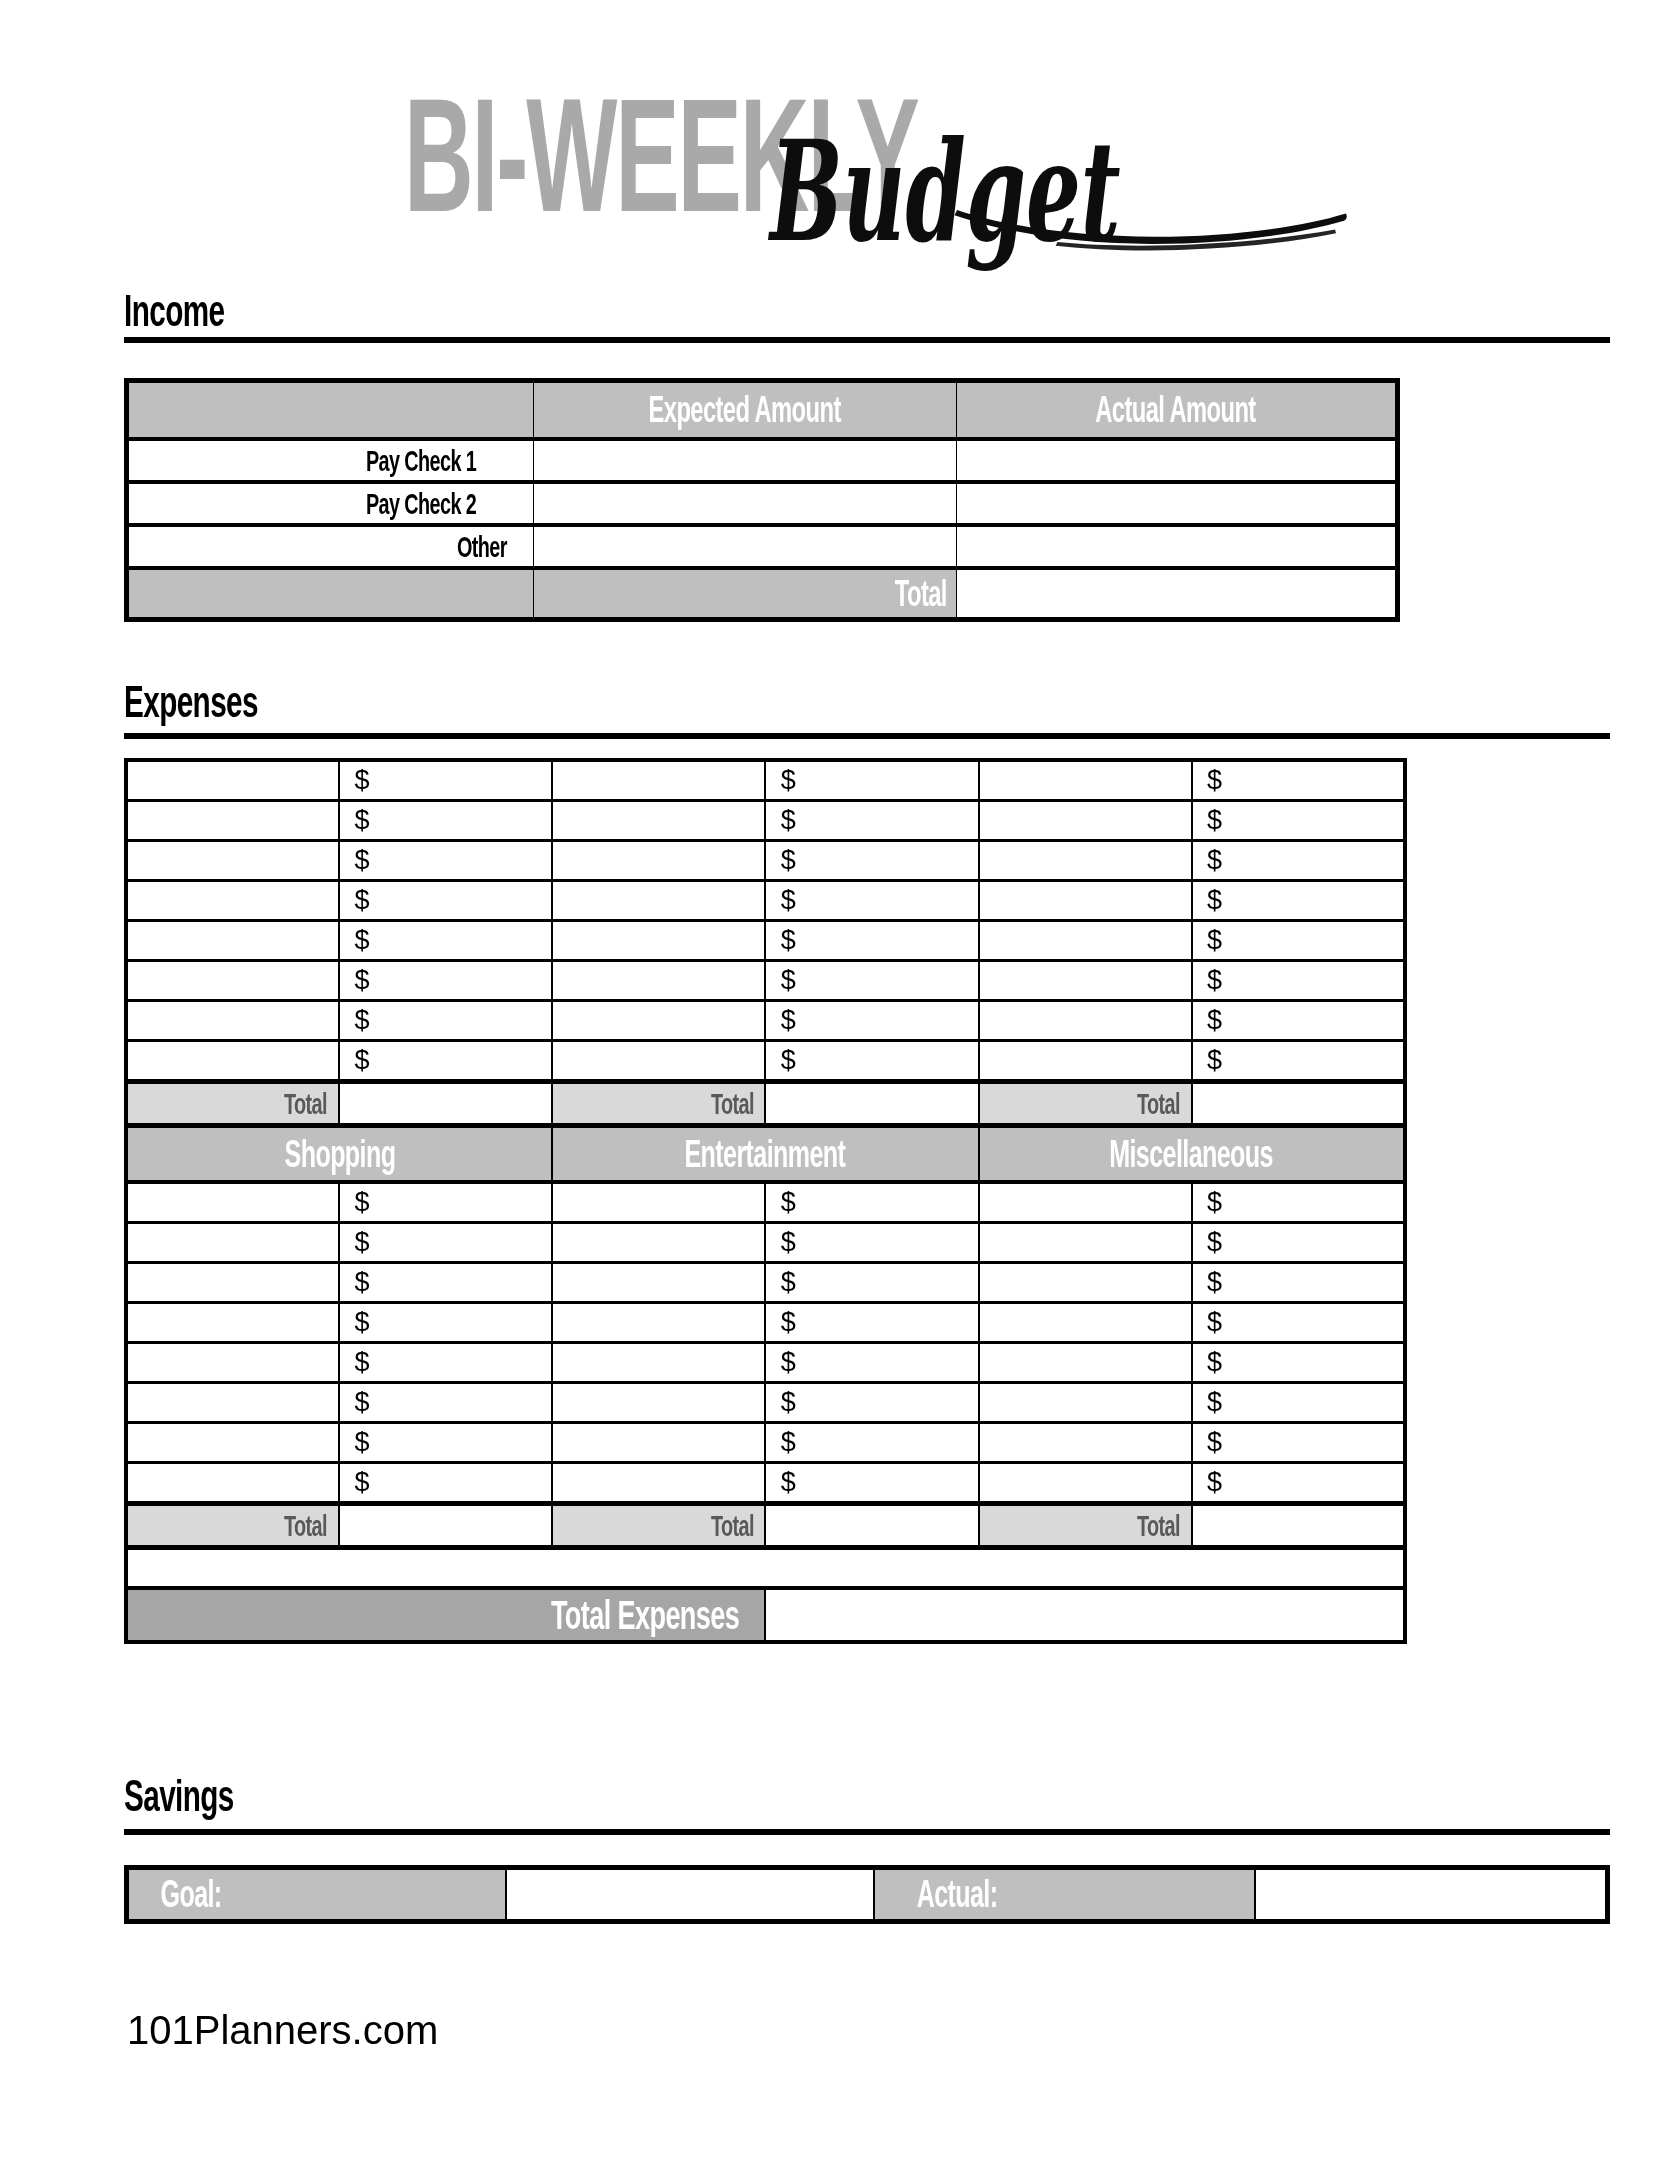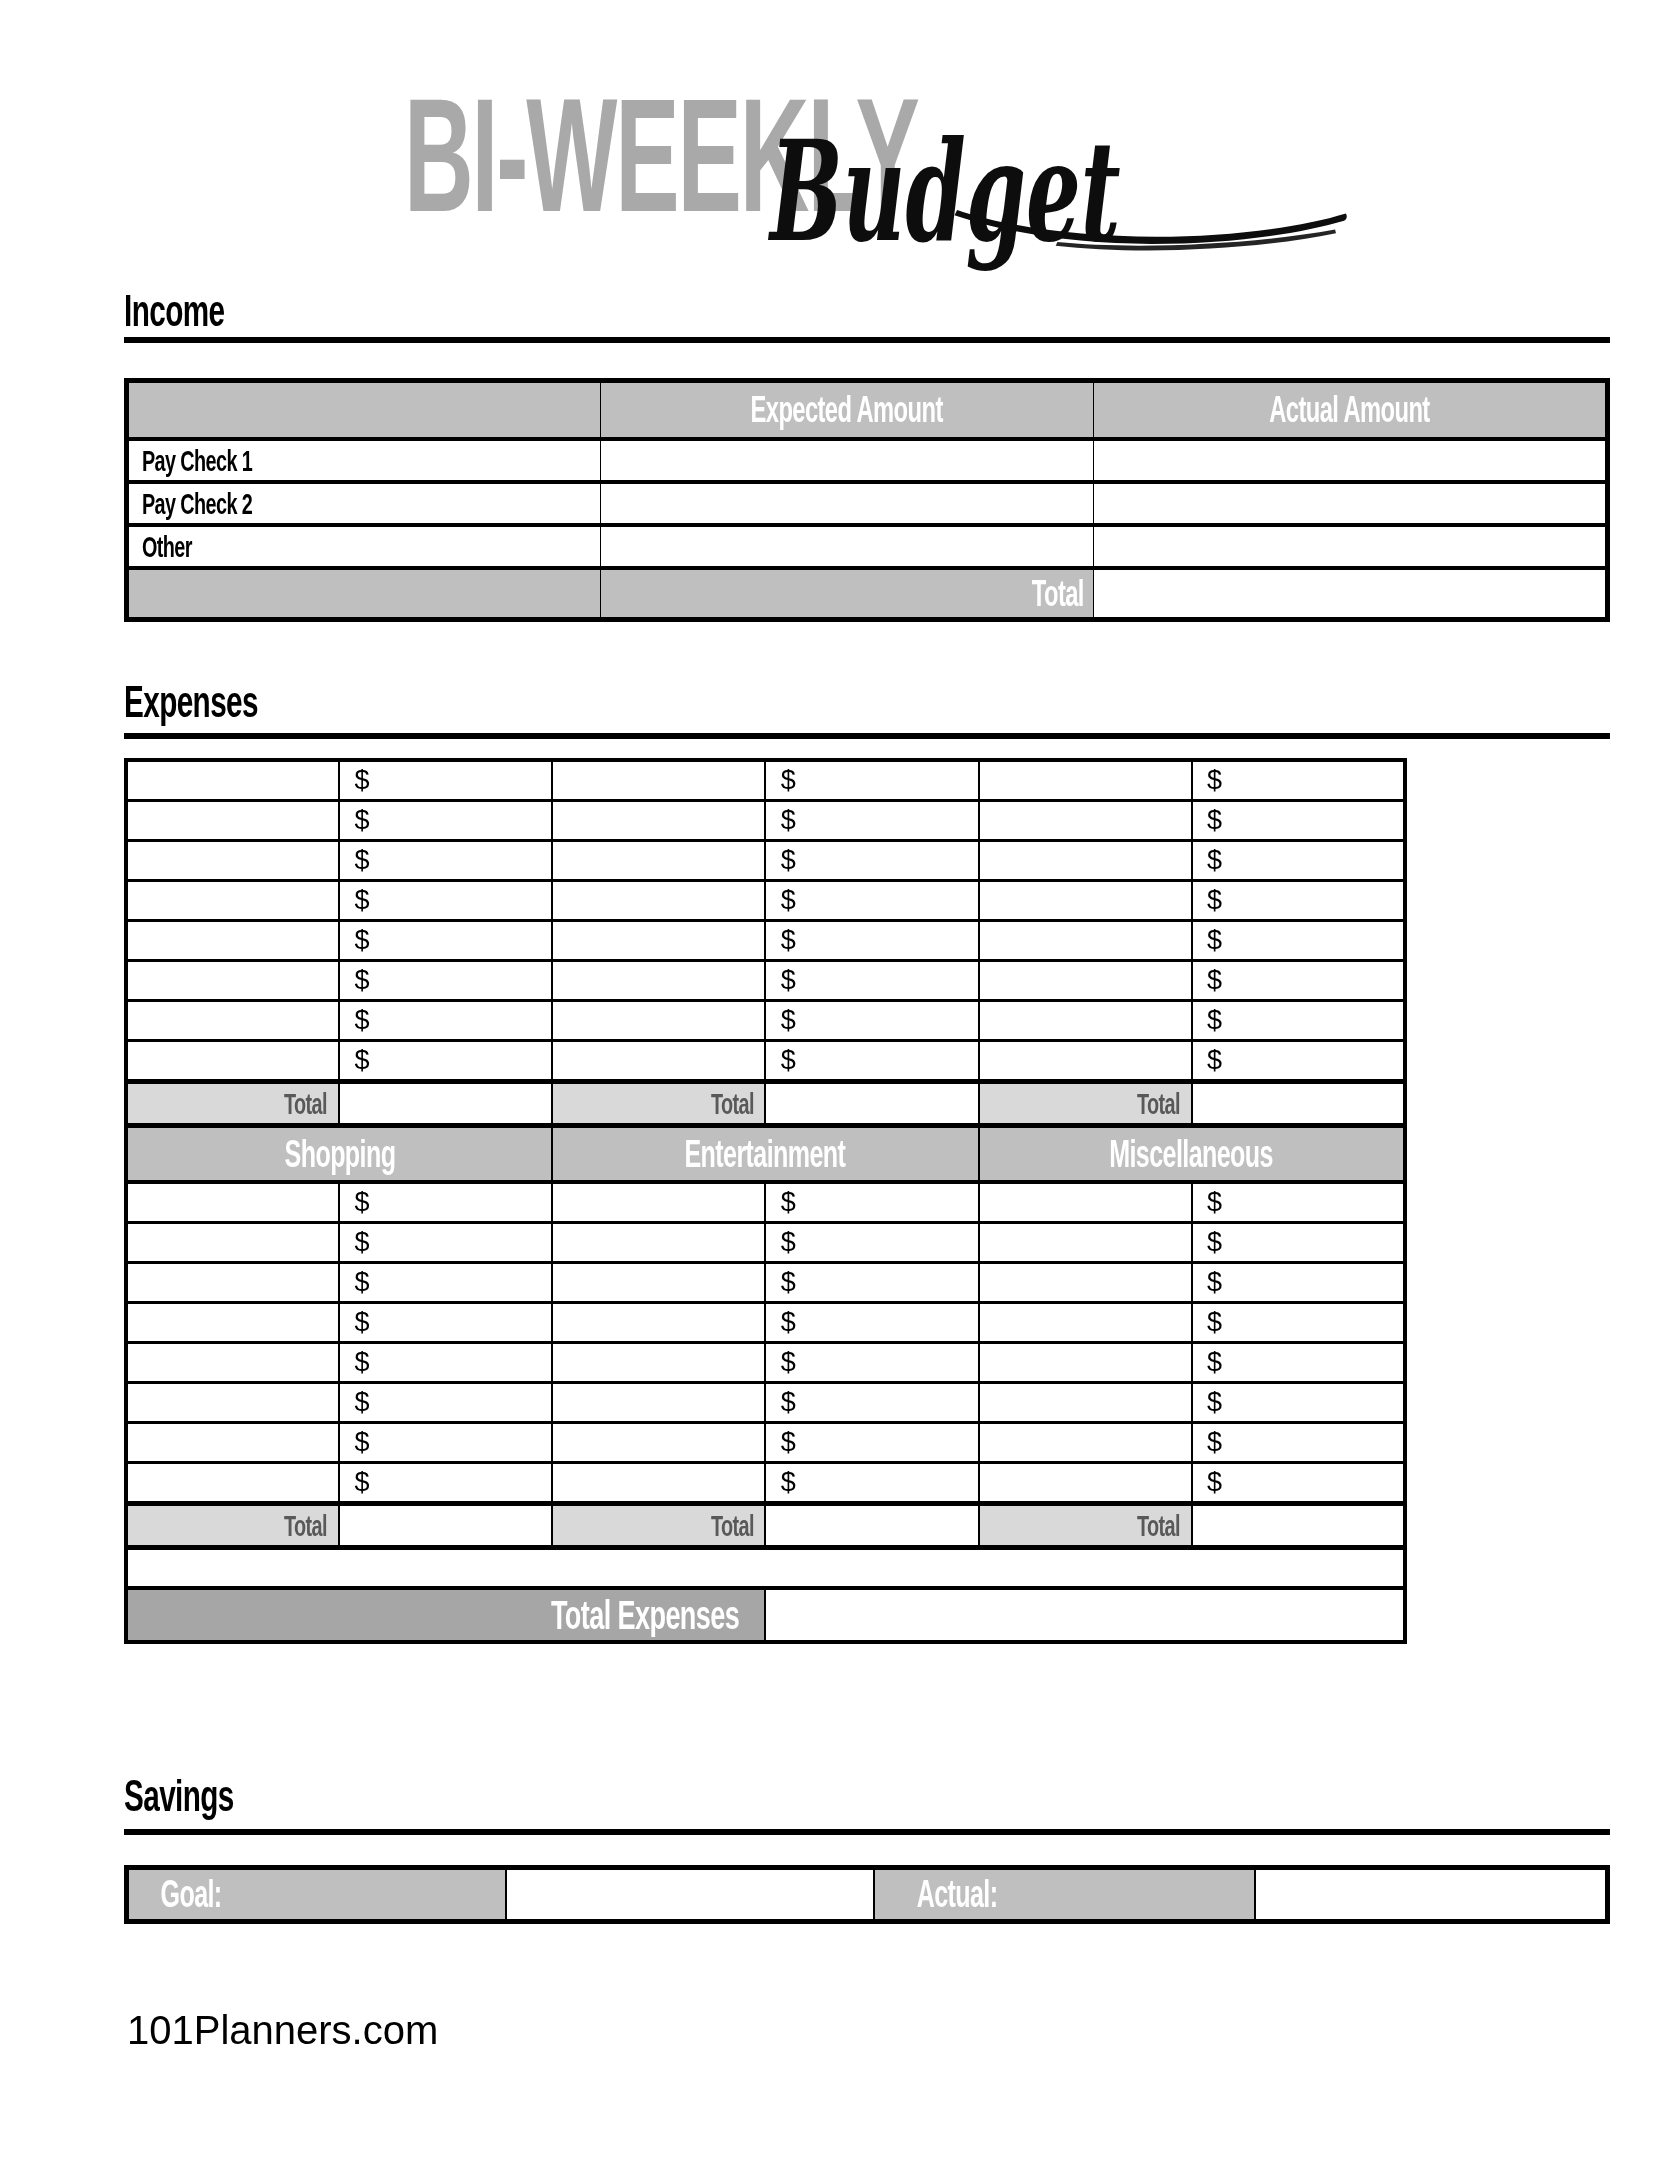--- a/index.html
+++ b/index.html
@@ -45,22 +45,22 @@
   #expenses-rule{top:733px;}
   #savings-heading{left:96px;top:1773px;}
   #savings-rule{top:1829px;}
 
   
   table{border-collapse:collapse;table-layout:fixed;position:absolute;}
   td,th{padding:0;vertical-align:middle;overflow:hidden;}
   .entry{background:#ffffff;}
 
   
-  .income-table{left:96px;top:378px;width:1486px;border:5.4px solid var(--ink);}
-  .income-table th,.income-table td{border:1.8px solid var(--ink);border-top-width:4.5px;border-bottom-width:4.5px;}
+  .income-table{left:96px;top:378px;width:1276px;border:5.4px solid var(--ink);}
+  .income-table th,.income-table td{border:1.8px solid var(--ink);border-top-width:4.5px;border-bottom-width:4.5px;text-align:right;}
   .income-table th{background:var(--header-bg);height:54px;text-align:center;}
   .col-head{font-size:36px;color:#ffffff;}
   .inc-row td{height:39px;}
   .inc-label{text-align:left;padding-left:12.5px;}
   .row-label{font-size:30px;color:var(--ink);}
   .inc-total td{height:47px;}
   .inc-total-gray{background:var(--header-bg);}
   .inc-total-label-cell{background:var(--header-bg);text-align:right;padding-right:9px;}
   .total-inc{font-size:36px;color:#ffffff;}
 

